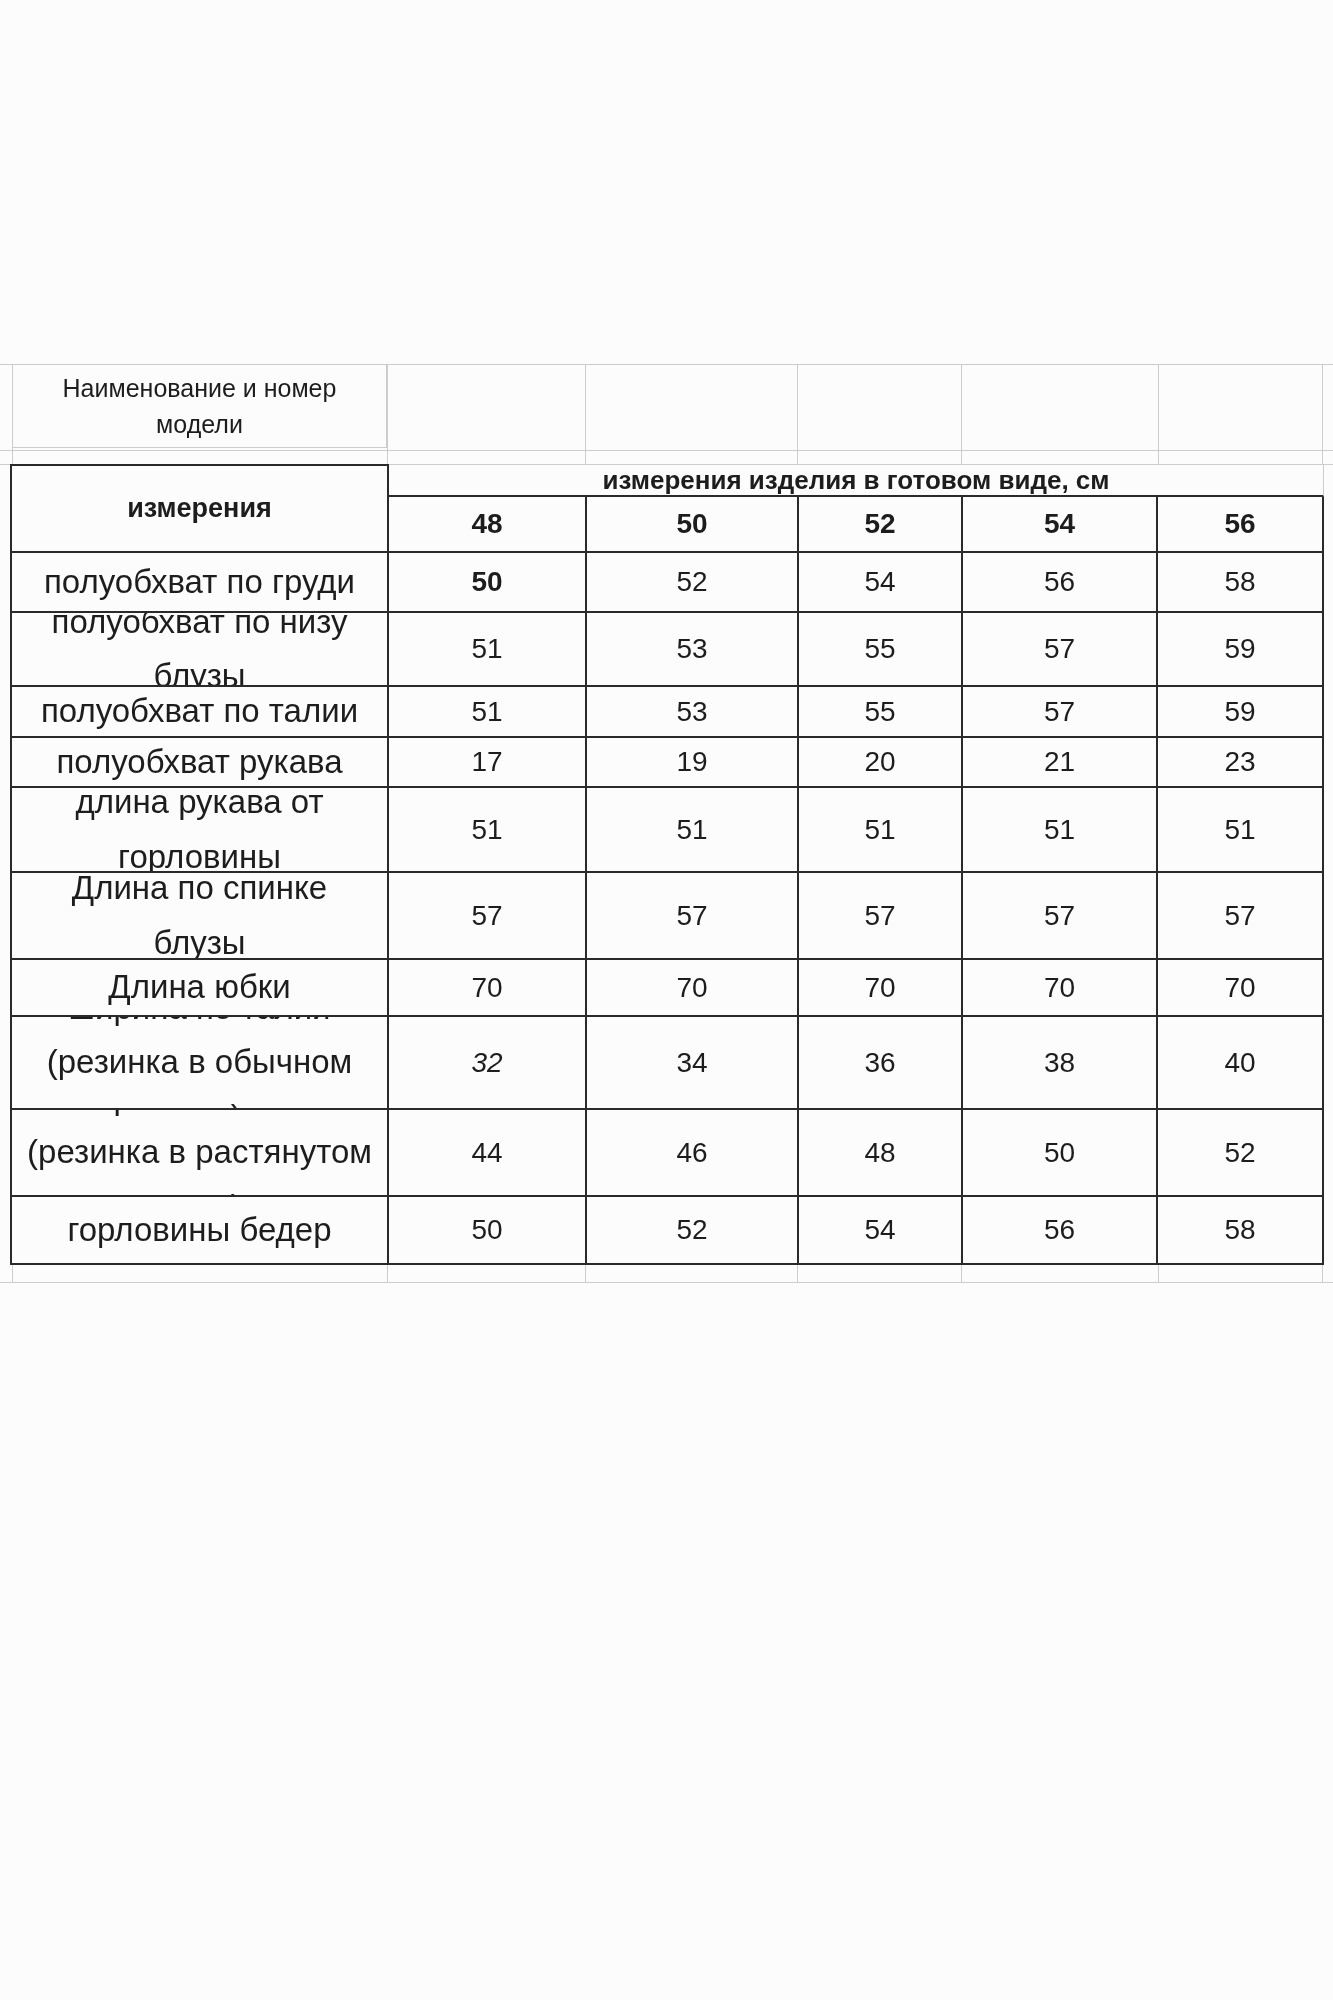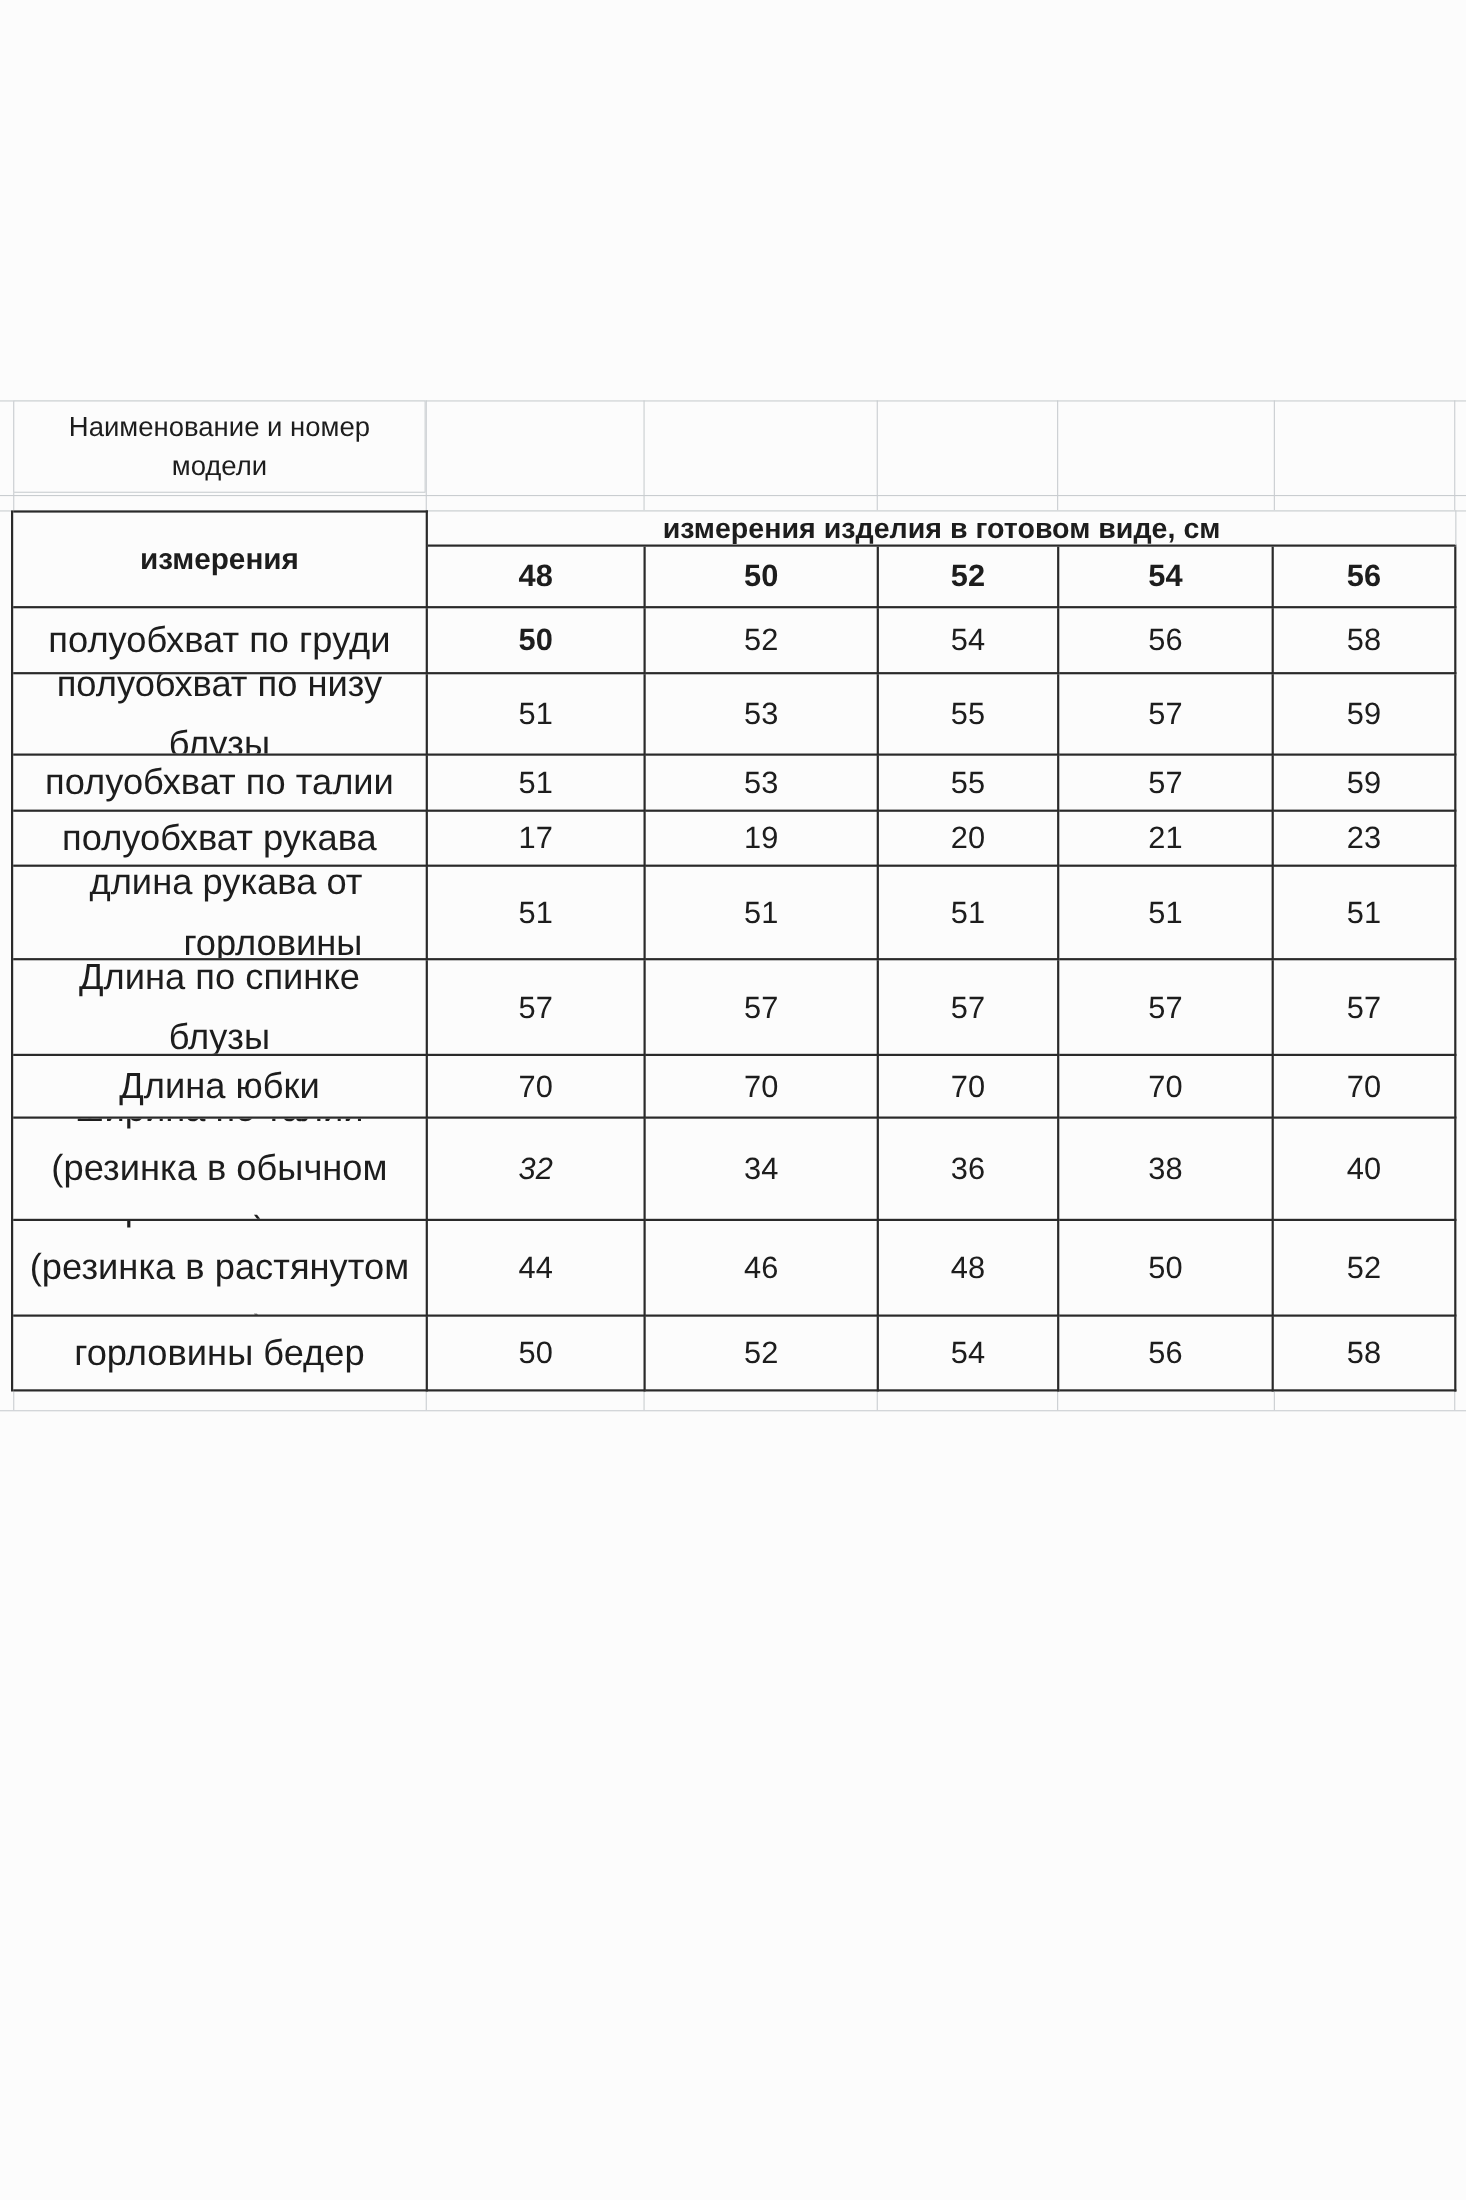--- a/index.html
+++ b/index.html
@@ -177,21 +177,21 @@
       </div>
       <div class="c value-cell" style="grid-area: 6 / 4 / 7 / 5; align-items: center;">
         <span>20</span>
       </div>
       <div class="c value-cell" style="grid-area: 6 / 5 / 7 / 6;">
         <span>21</span>
       </div>
       <div class="c value-cell" style="grid-area: 6 / 6 / 7 / 7;">
         <span>23</span>
       </div>
-      <div class="c label-cell narrow" style="grid-area: 7 / 1 / 8 / 2; text-align: right;">
+      <div class="c label-cell narrow" style="grid-area: 7 / 1 / 8 / 2;">
         <span>длина рукава от горловины</span>
       </div>
       <div class="c value-cell" style="grid-area: 7 / 2 / 8 / 3;">
         <span>51</span>
       </div>
       <div class="c value-cell" style="grid-area: 7 / 3 / 8 / 4;">
         <span>51</span>
       </div>
       <div class="c value-cell" style="grid-area: 7 / 4 / 8 / 5;">
         <span>51</span>

